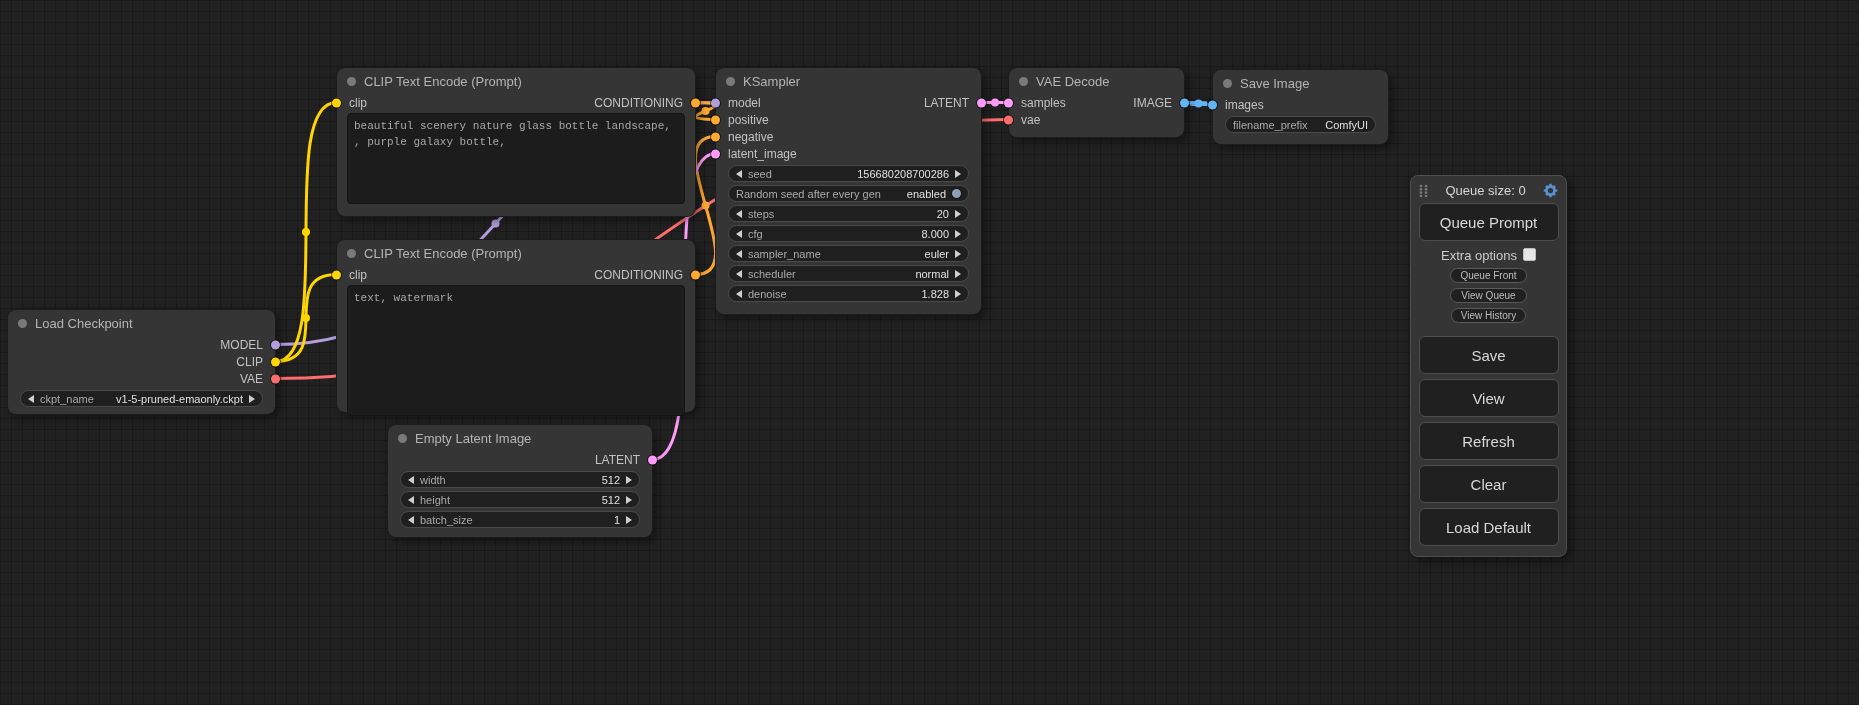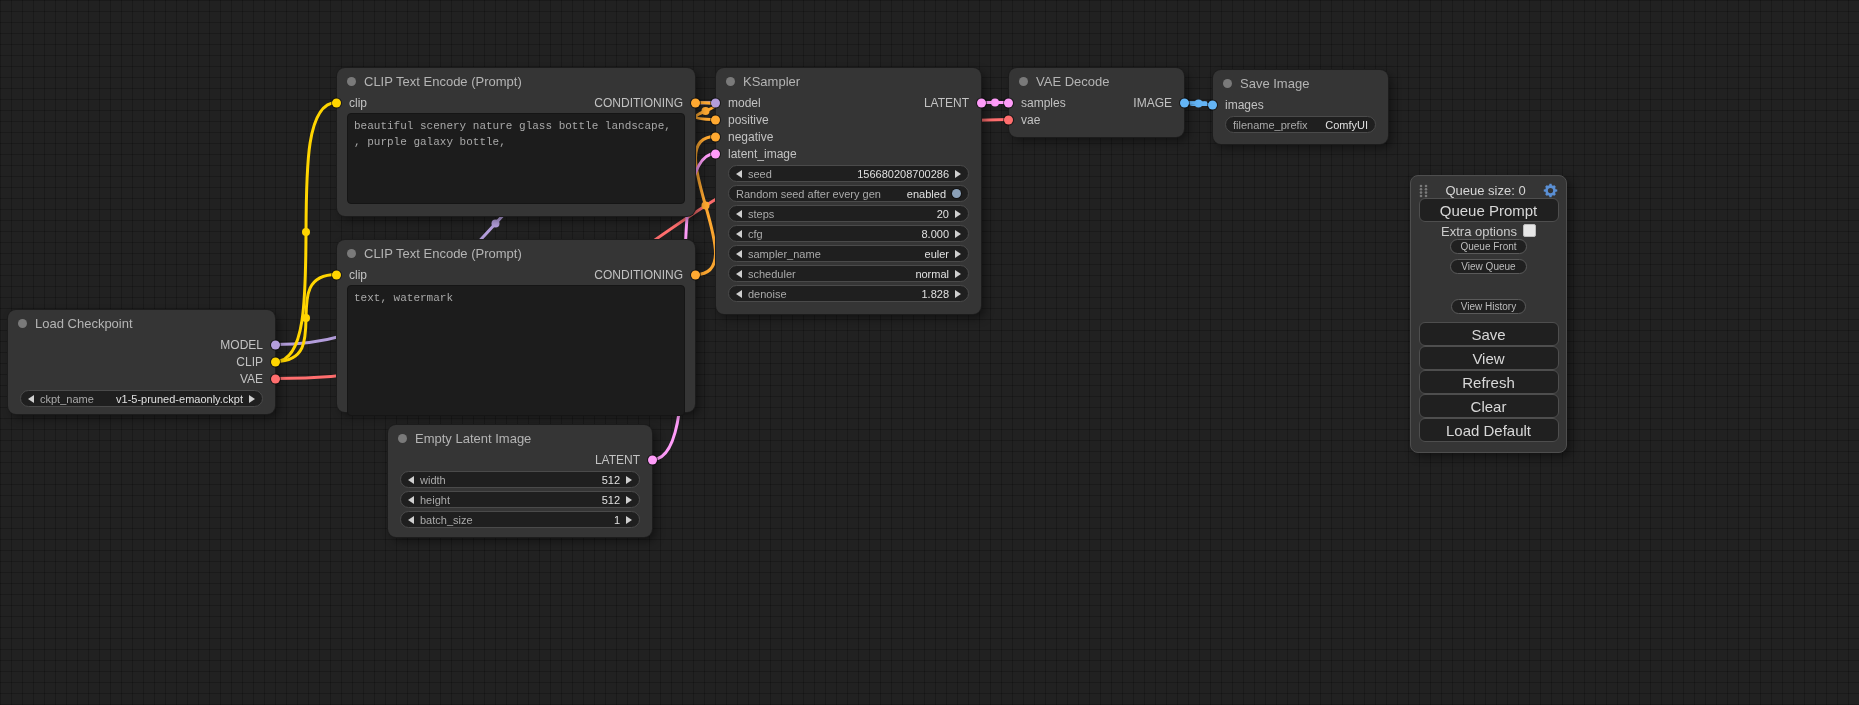--- a/index.html
+++ b/index.html
@@ -57,37 +57,37 @@
              border-radius:4px; padding:5px 6px;
              font-family:Liberation Mono, monospace; font-size:11px;
              line-height:1.45; color:#a8a8a8; white-space:pre-wrap; overflow:hidden; }
 
   
   .queue-panel {
     position:absolute; left:1410px; top:175px; width:157px; z-index:3;
     background:#353535; border:1px solid #4e4e4e; border-radius:8px;
     box-shadow:4px 4px 10px rgba(0,0,0,0.45);
     display:flex; flex-direction:column; align-items:center;
-    padding:7px 8px 10px 8px; 
+    padding:7px 8px 10px 8px; gap:5px;
   }
   .qp-header { width:100%; display:flex; align-items:center; gap:6px; }
   .drag-handle { display:inline-flex; cursor:grab; }
   .qp-title { flex:1; text-align:center; font-size:13px; color:#d6d6d6; }
   .gear { display:inline-flex; cursor:pointer; }
   button { font-family:"Liberation Sans", sans-serif; cursor:pointer; }
-  .qp-big { width:140px; height:24px; background:#202020; color:#d8d8d8;
+  .qp-big { width:140px; height:38px; background:#202020; color:#d8d8d8;
             border:1px solid #4e4e4e; border-radius:6px; font-size:15px;
             line-height:1; }
   .qp-primary { margin-bottom:2px; }
   .qp-extra { display:flex; align-items:flex-start; gap:6px; font-size:13px;
               color:#cccccc; }
   .checkbox { width:13px; height:13px; background:#e6e6e6; border:1px solid #bbbbbb;
               border-radius:2px; display:inline-block; }
   .qp-row { display:flex; gap:5px;flex-direction:column; }
-  .qp-row.last { margin-bottom:8px;margin-top:25px; }
+  .qp-row.last { margin-bottom:8px; }
   .qp-pill { background:#202020; color:#bdbdbd; border:1px solid #5a5a5a;
              border-radius:8px; font-size:10px; padding:1px 9px; height:15px;
              line-height:1; }
 </style>
 </head>
 <body>
 
 <div id="canvas">
 
   <svg id="wires">

